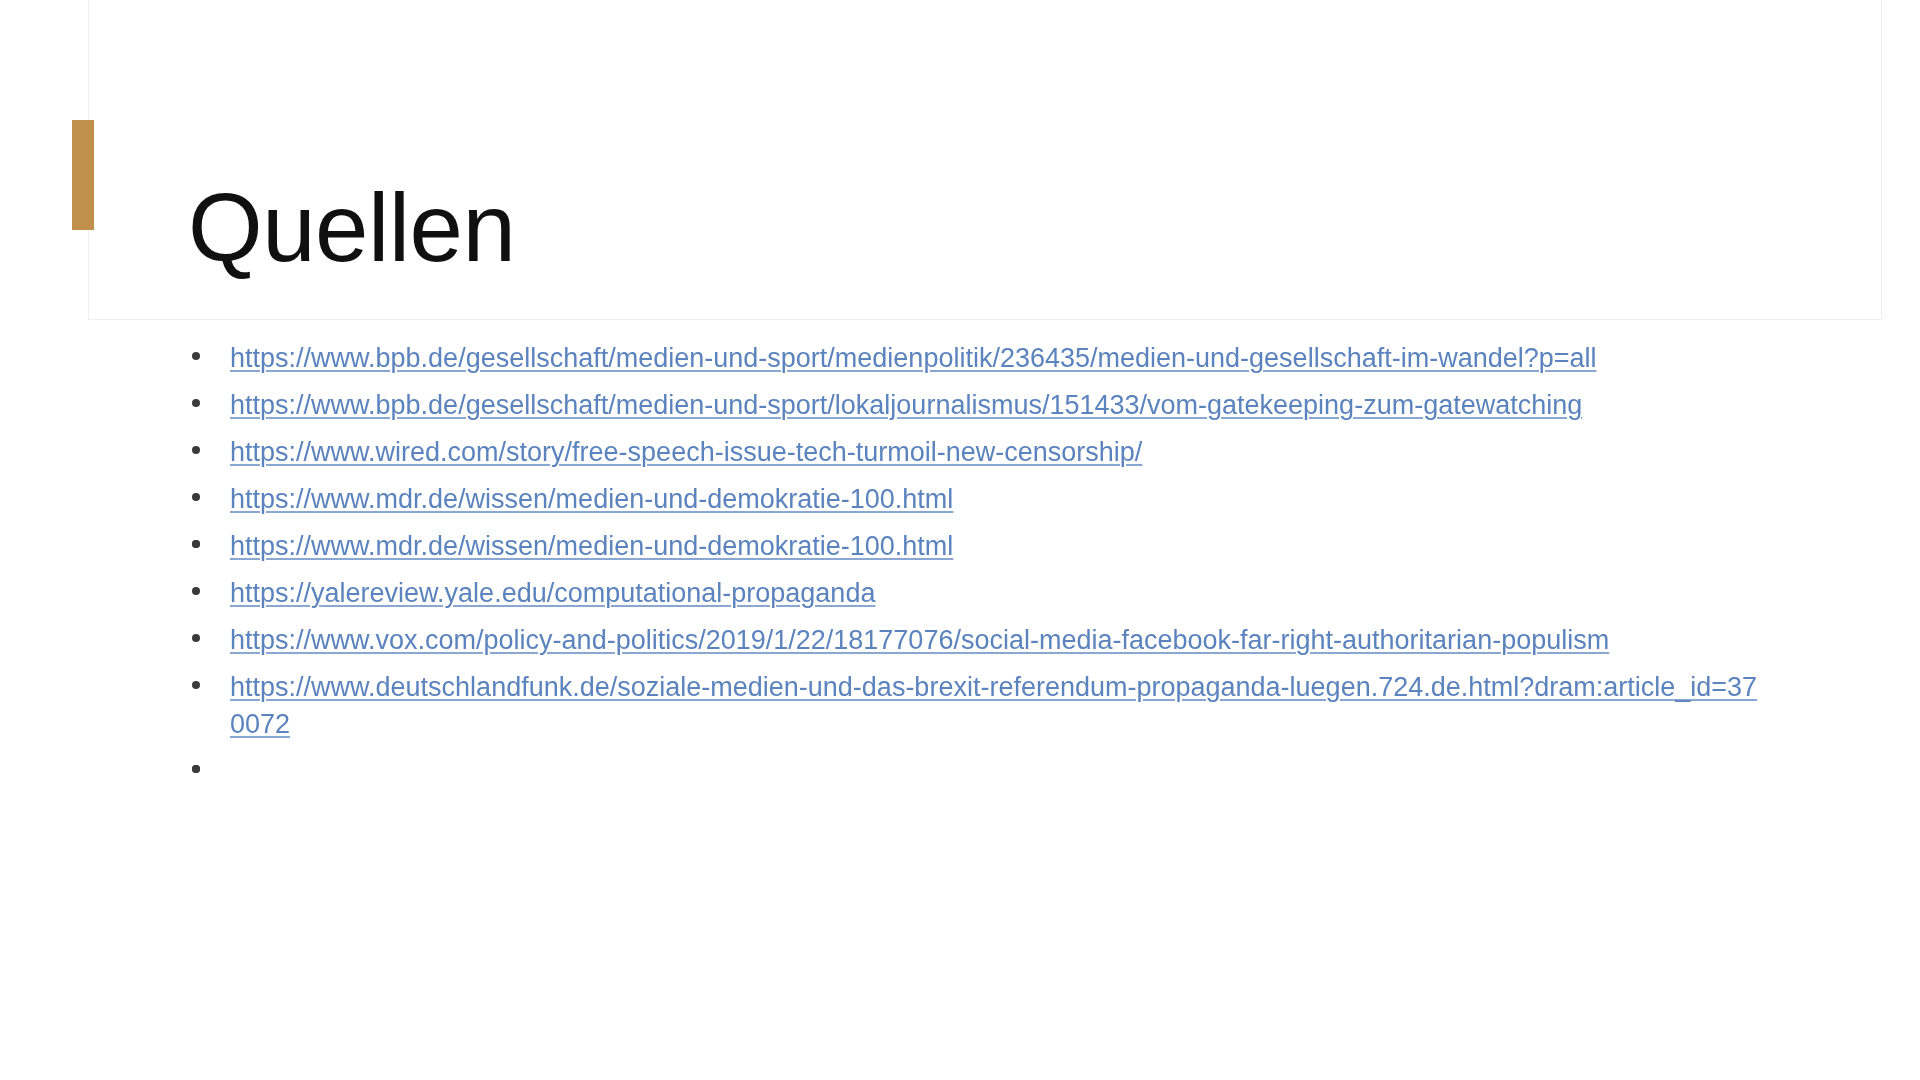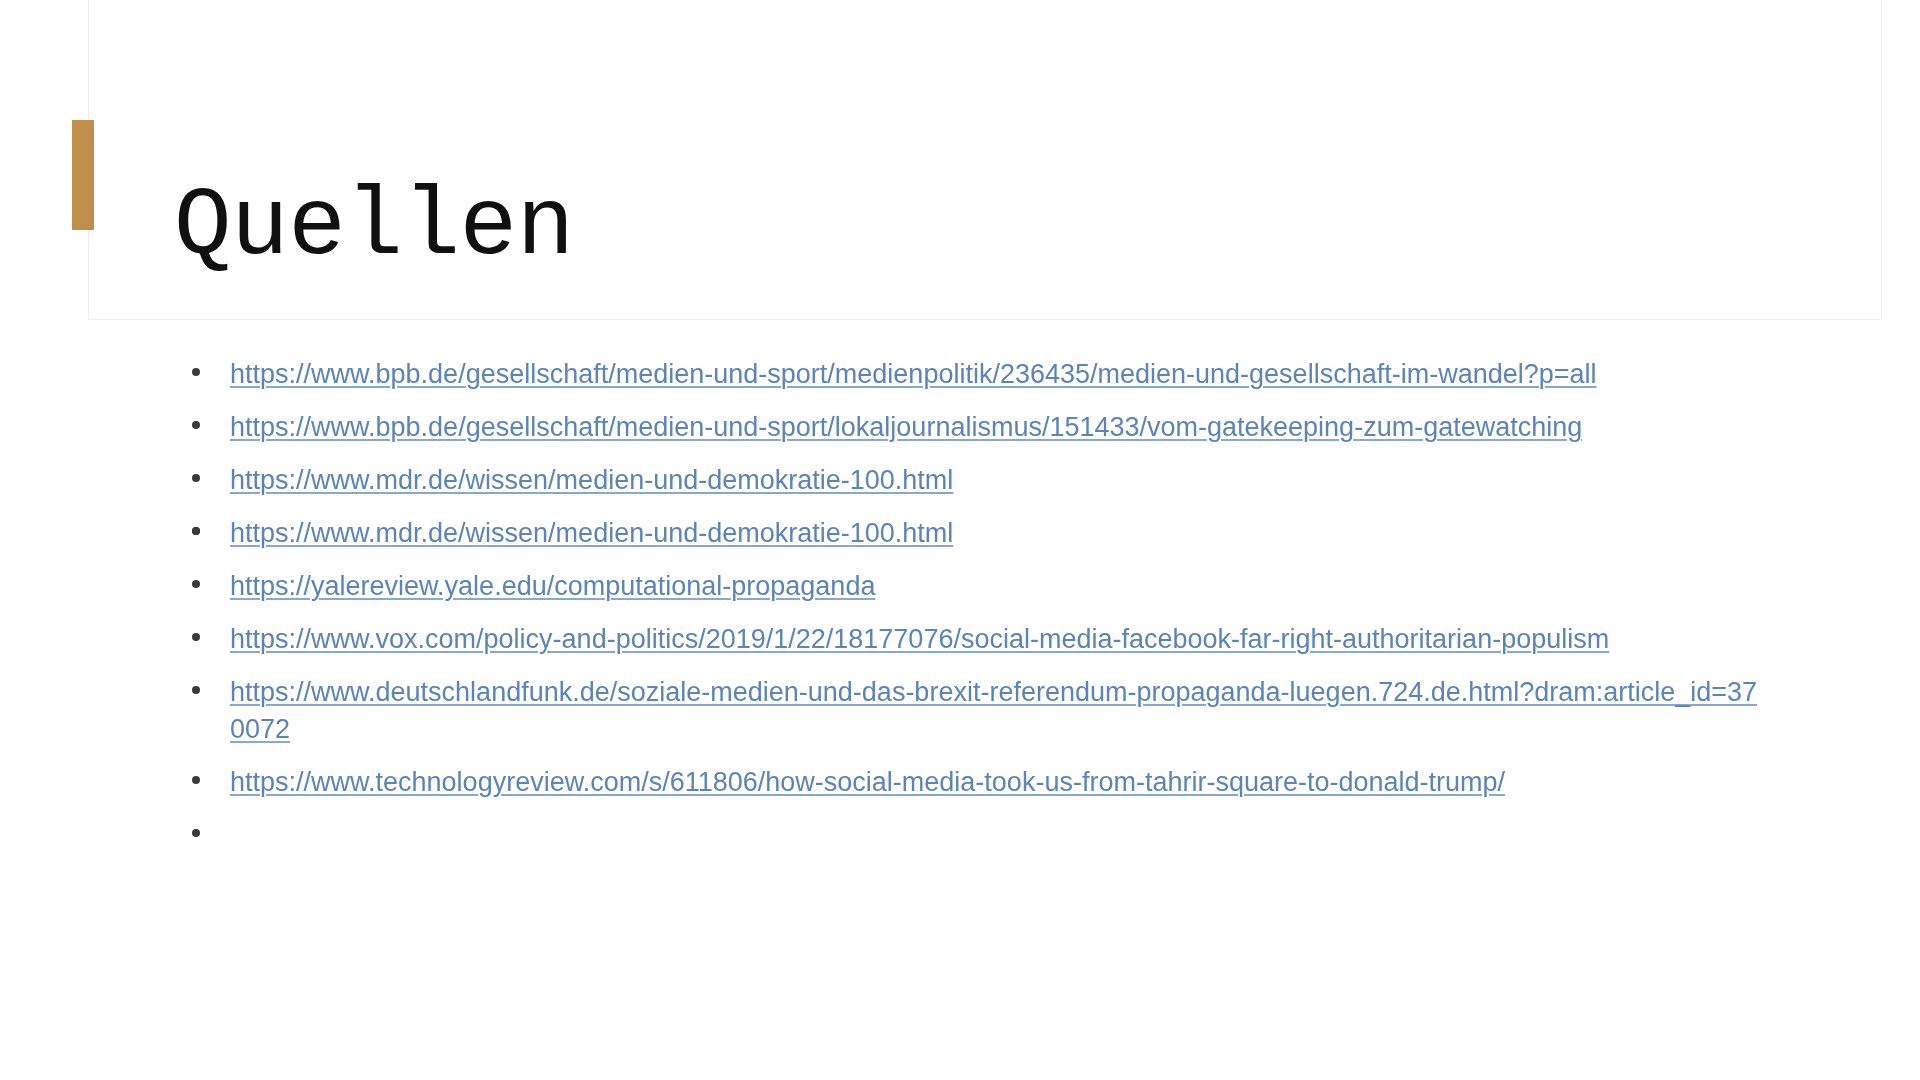--- a/index.html
+++ b/index.html
@@ -38,23 +38,23 @@
     position: absolute;
     left: 72px;
     top: 120px;
     width: 22px;
     height: 110px;
     background: #c08f4b;
   }
 
   .title-text {
     position: absolute;
-    left: 174px;
+    left: 188px;
     top: 112px;
-    font-family: Liberation Mono, monospace;
+    font-family: Liberation Sans, sans-serif;
     font-size: 96px;
     font-weight: 300;
     letter-spacing: -0.5px;
     color: #101010;
     line-height: 1.08;
     white-space: nowrap;
   }
 
   
   .source-list {
@@ -63,21 +63,21 @@
     top: 340px;
     width: 1660px;
     list-style: none;
     margin: 0;
     padding: 0;
   }
 
   .source-item {
     position: relative;
     padding-left: 44px;
-    margin: 16px 0 10px 0;
+    margin: 0 0 10px 0;
     font-size: 0;
   }
 
   .source-item .bullet {
     position: absolute;
     left: 6px;
     top: 12px;
     width: 8px;
     height: 8px;
     border-radius: 50%;
@@ -111,23 +111,24 @@
   <div class="title-frame"></div>
 
   <div class="title-accent"></div>
 
   <h1 class="title-text">Quellen</h1>
 
   <ul class="source-list">
 
   <li class="source-item"><span class="bullet"></span><a class="source-link" href="#">https://www.bpb.de/gesellschaft/medien-und-sport/medienpolitik/236435/medien-und-gesellschaft-im-wandel?p=all</a></li>
       <li class="source-item wrap"><span class="bullet"></span><a class="source-link" href="#">https://www.bpb.de/gesellschaft/medien-und-sport/lokaljournalismus/151433/vom-gatekeeping-zum-gatewatching</a></li>
+      <li class="source-item"><span class="bullet"></span><a class="source-link" href="#">https://www.wired.com/story/free-speech-issue-tech-turmoil-new-censorship/</a></li>
       <li class="source-item"><span class="bullet"></span><a class="source-link" href="#">https://www.mdr.de/wissen/medien-und-demokratie-100.html</a></li>
       <li class="source-item"><span class="bullet"></span></li>
       <li class="source-item"><span class="bullet"></span><a class="source-link" href="#">https://www.mdr.de/wissen/medien-und-demokratie-100.html</a></li>
       <li class="source-item"><span class="bullet"></span><a class="source-link" href="#">https://yalereview.yale.edu/computational-propaganda</a></li>
       <li class="source-item wrap"><span class="bullet"></span><a class="source-link" href="#">https://www.vox.com/policy-and-politics/2019/1/22/18177076/social-media-facebook-far-right-authoritarian-populism</a></li>
       <li class="source-item wrap"><span class="bullet"></span><a class="source-link" href="#">https://www.deutschlandfunk.de/soziale-medien-und-das-brexit-referendum-propaganda-luegen.724.de.html?dram:article_id=370072</a></li>
-      <li class="source-item"><span class="bullet"></span><a class="source-link" href="#">https://www.technologyreview.com/s/611806/how-social-media-took-us-from-tahrir-square-to-donald-trump/</a></li>
+      <li class="source-item"><span class="bullet"></span></li>
       <li class="source-item"><span class="bullet"></span></li>
     </ul>
 
 </div>
 
 </body></html>

